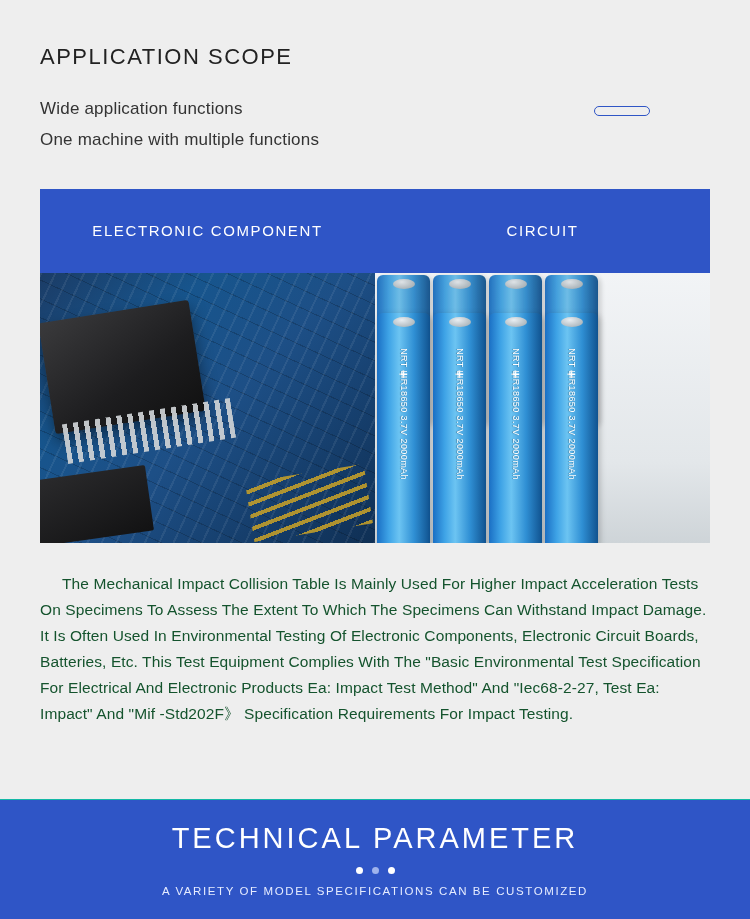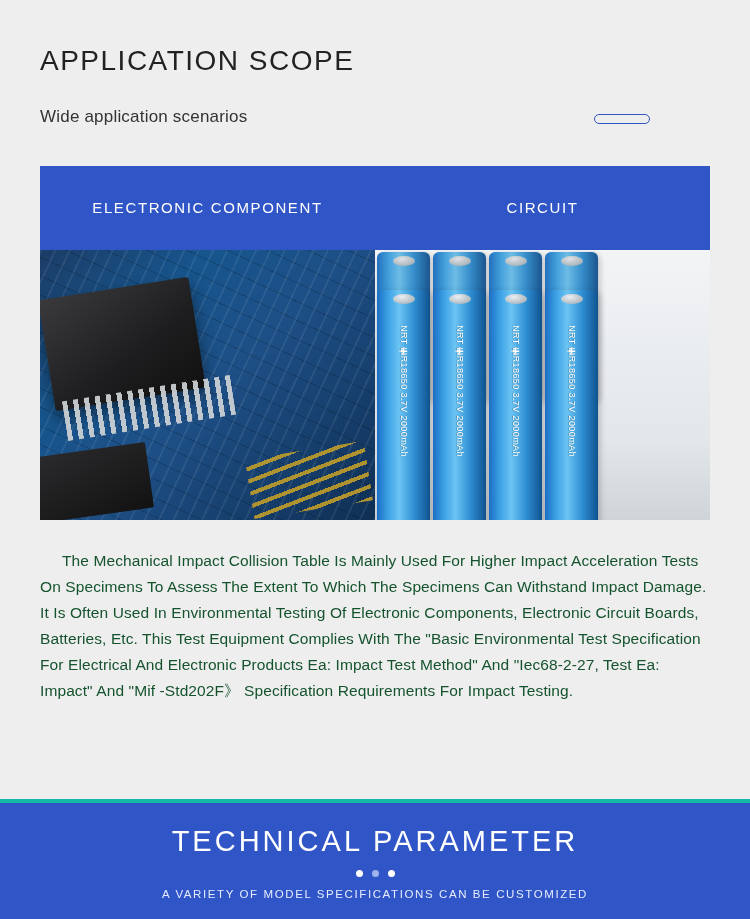--- a/index.html
+++ b/index.html
@@ -15,21 +15,21 @@
     height: 919px;
     background: #eeeeee;
     overflow: hidden;
   }
 
   
   .header {
     padding: 44px 40px 0 40px;
   }
   .scope-title {
-    font-size: 28px;
+    font-size: 22px;
     letter-spacing: 1.5px;
     color: #222222;
     font-weight: 400;
     line-height: 1.2;
   }
   .subtitle-row {
     position: relative;
     margin-top: 24px;
   }
   .subtitle-line {
@@ -244,21 +244,21 @@
     letter-spacing: 0.1px;
   }
 
   
   .footer {
     position: absolute;
     left: 0; bottom: 0;
     width: 750px;
     height: 120px;
     background: #2f55c6;
-    border-top: 4px solid #14b8a6;
+    border-top: 1px solid #14b8a6;
     color: #ffffff;
     text-align: center;
   }
   .footer-title {
     margin-top: 22px;
     font-size: 29px;
     letter-spacing: 3px;
     font-weight: 400;
   }
   .dots {
@@ -282,21 +282,22 @@
   }
 </style>
 </head>
 <body>
 
 <div class="page">
 
   <div class="header">
     <div class="scope-title">APPLICATION SCOPE</div>
     <div class="subtitle-row">
-      <div class="subtitle-line">Wide application scenarios</div>
+      <div class="subtitle-line">Wide application functions</div>
+      <div class="subtitle-line">One machine with multiple functions</div>
       <div class="accent-pill"></div>
     </div>
   </div>
 
   <div class="cards">
 
     <div class="card">
       <div class="card-head">ELECTRONIC COMPONENT</div>
       <div class="card-img">
         <div class="pcb1"></div>

